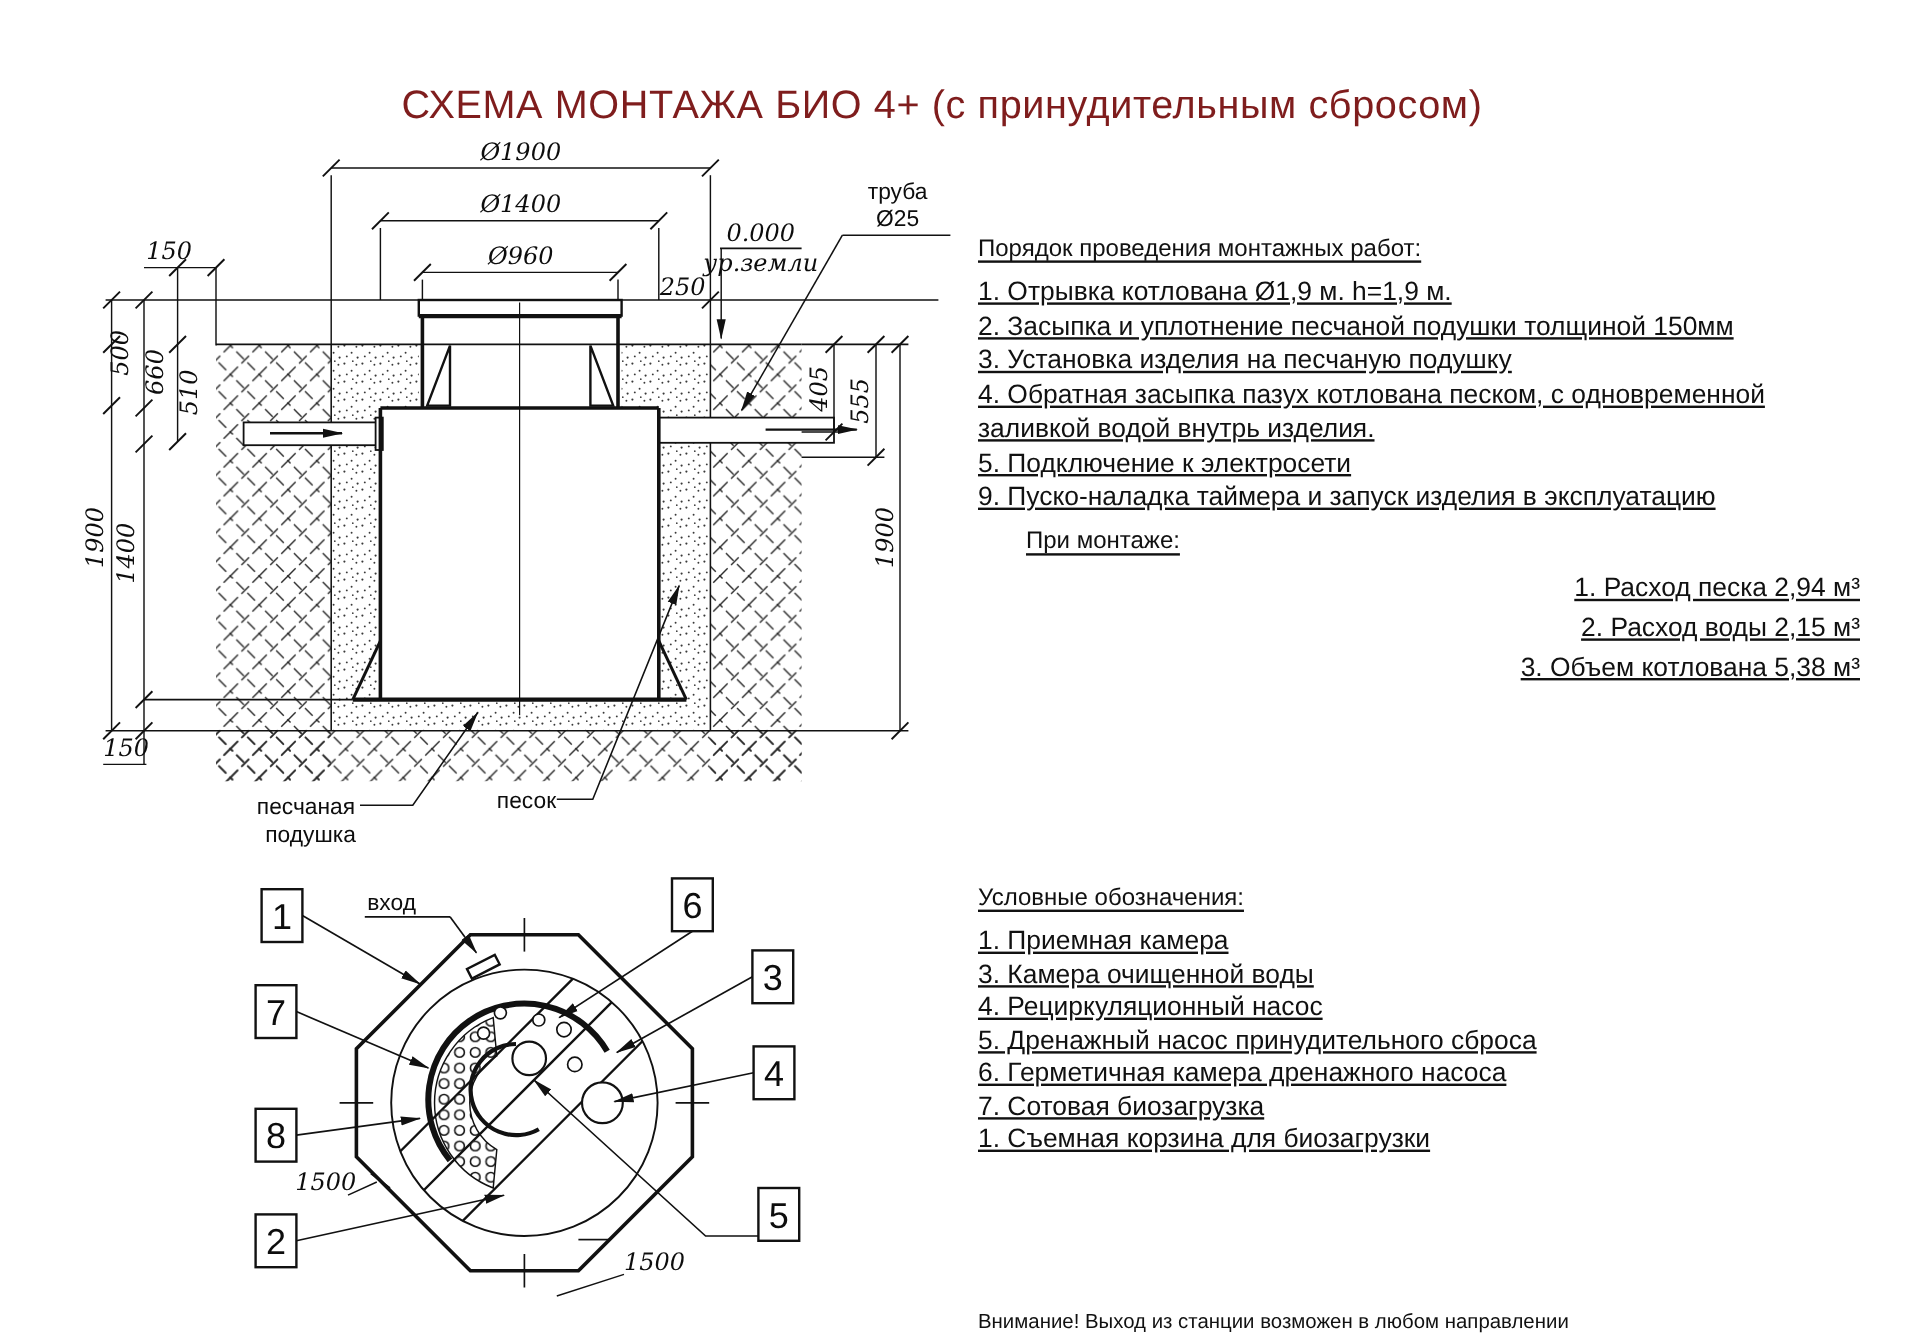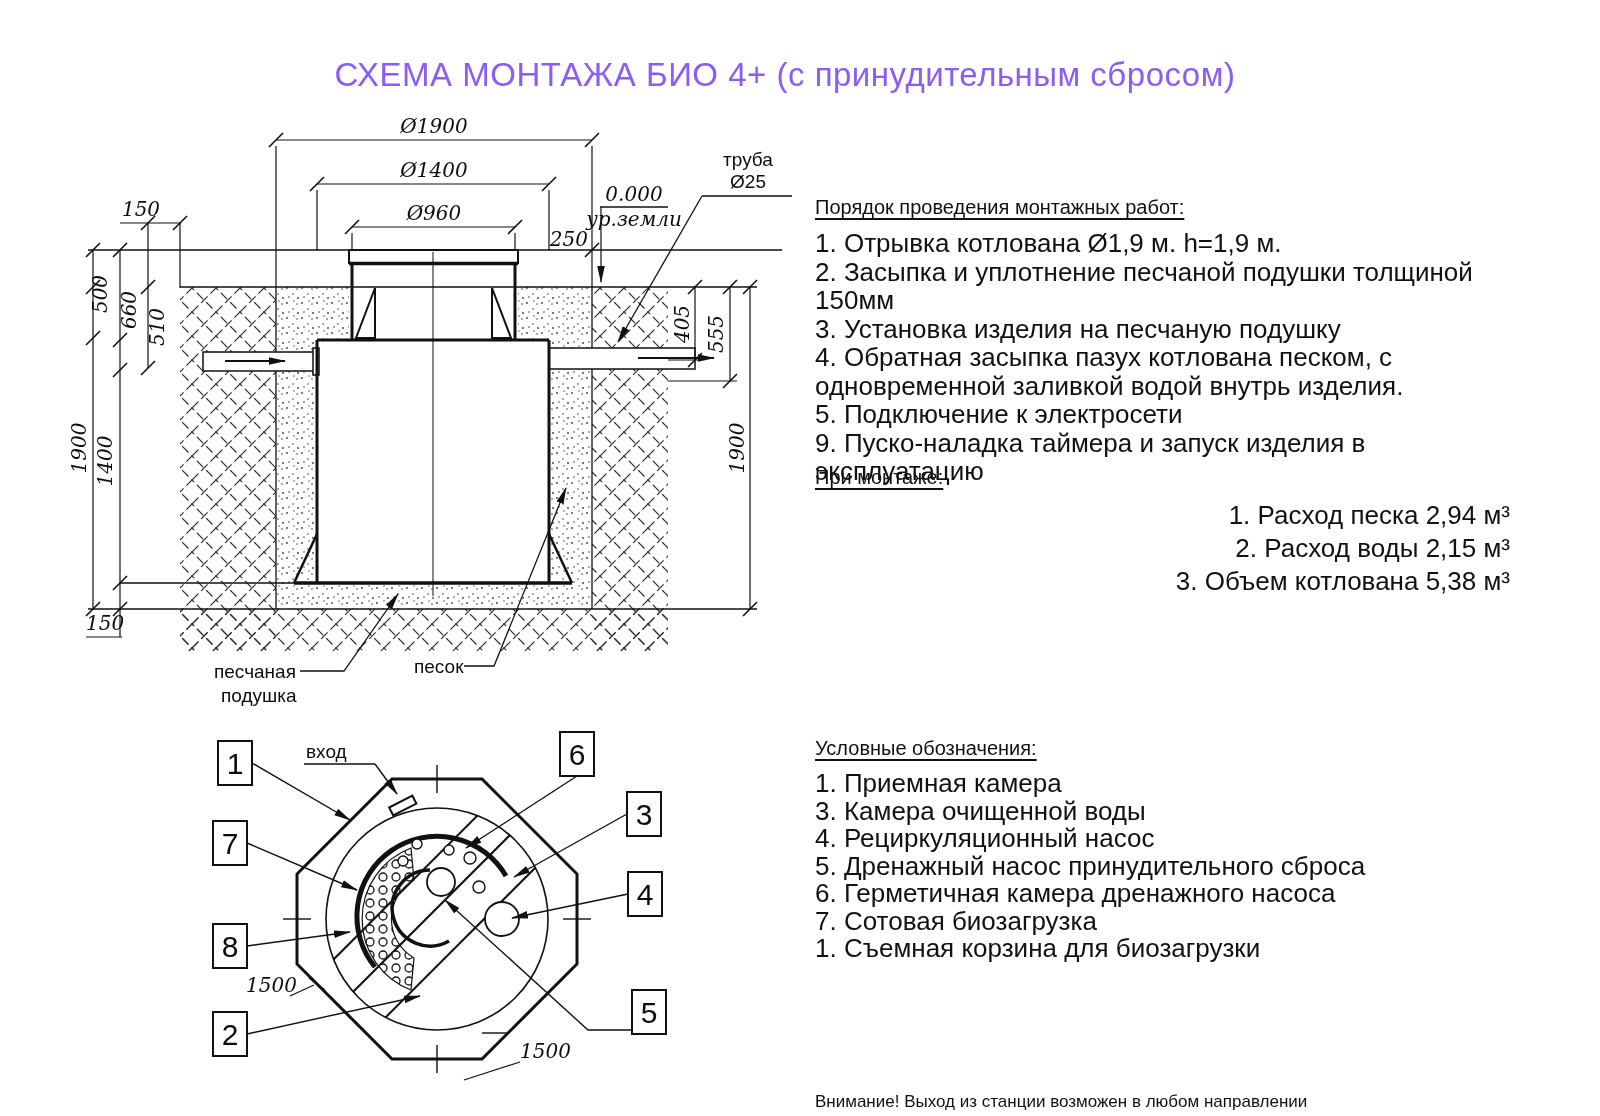--- a/index.html
+++ b/index.html
@@ -1,22 +1,22 @@
 <!DOCTYPE html>
 <html><head>
 <meta charset="utf-8">
 <style>
   html,body{margin:0;padding:0;background:#fff;}
   #page{position:relative;width:1600px;height:1116px;background:#fff;outline:1px solid #9a9a9a;overflow:hidden;
         font-family:"Liberation Sans",sans-serif;color:#111;}
-  #title{position:absolute;top:56px;left:0;width:1570px;text-align:center;font-size:33px;letter-spacing:.5px;color:#8b5cf6;}
+  #title{position:absolute;top:68px;left:0;width:1570px;text-align:center;font-size:33px;letter-spacing:.5px;color:#7f1d1d;}
   #drawing{position:absolute;left:0;top:0;}
   .rcol{position:absolute;left:815px;width:695px;}
   .rcol h3{font-size:20px;font-weight:normal;margin:0 0 10px 0;text-decoration:underline;text-underline-offset:4px;}
-  .items div{font-size:26px;}
+  .items div{font-size:22px;text-decoration:underline;}
   #proc-block .items div{line-height:28.5px;}
   #inst-block .items div{line-height:33px;text-align:right;}
   #legend-block .items div{line-height:27.5px;}
   #warning{position:absolute;left:815px;top:1044px;font-size:17px;margin-top:48px;}
   svg text{fill:#0d0d0d;}
   .dim{font-family:"DejaVu Serif",serif;font-style:italic;font-size:20px;}
   .lbl{font-family:"Liberation Sans",sans-serif;font-size:19px;}
   .cnum{font-family:"Liberation Sans",sans-serif;font-size:30px;}
 </style>
 </head>
@@ -296,21 +296,21 @@
     <div class="items">
       <div>1. Отрывка котлована Ø1,9 м. h=1,9 м.</div>
       <div>2. Засыпка и уплотнение песчаной подушки толщиной 150мм</div>
       <div>3. Установка изделия на песчаную подушку</div>
       <div>4. Обратная засыпка пазух котлована песком, с одновременной заливкой водой внутрь изделия.</div>
       <div>5. Подключение к электросети</div>
       <div>9. Пуско-наладка таймера и запуск изделия в эксплуатацию</div>
     </div>
   </div>
 
-  <div class="rcol" id="inst-block" style="top:466px;">
+  <div class="rcol" id="inst-block" style="top:440px;margin-left:40px;">
     <h3>При монтаже:</h3>
     <div class="items">
       <div>1. Расход песка 2,94 м³</div>
       <div>2. Расход воды 2,15 м³</div>
       <div>3. Объем котлована 5,38 м³</div>
     </div>
   </div>
 
   <div class="rcol" id="legend-block" style="top:737px;">
     <h3>Условные обозначения:</h3>

